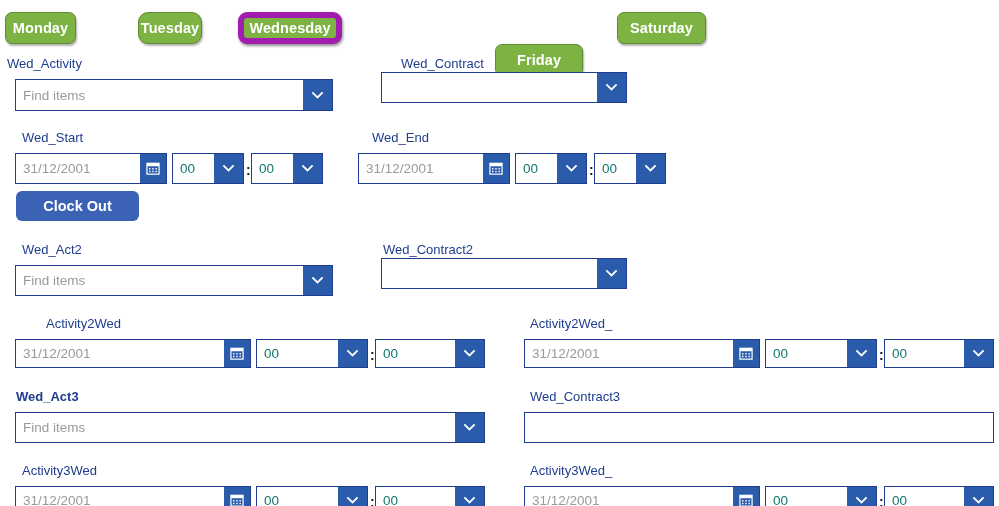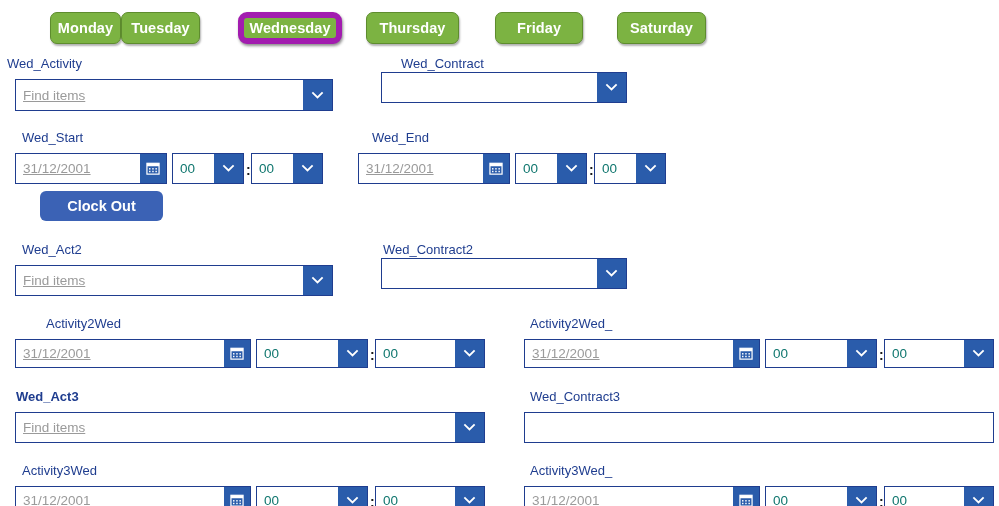--- a/index.html
+++ b/index.html
@@ -69,21 +69,21 @@
     flex: 1 1 auto;
     display: flex;
     align-items: center;
     padding-left: 7px;
     font-size: 13.5px;
     color: #0f766e;
     background: #ffffff;
     overflow: hidden;
     white-space: nowrap;
   }
-  .field-text.placeholder { color: #9a9a9a; text-decoration: underline; }
+  .field-text.placeholder { color: #9a9a9a; }
 
   .btn-blue {
     flex: 0 0 auto;
     background: #2a5cab;
     display: flex;
     align-items: center;
     justify-content: center;
     cursor: pointer;
   }
   .chev-btn { width: 29px; }
@@ -119,25 +119,24 @@
     align-items: center;
     justify-content: center;
     cursor: pointer;
     user-select: none;
   }
 </style>
 </head>
 <body>
 
 <div class="day-strip">
-  <div class="day-btn" style="left:5px;   width:71px;margin-left:45px;">Monday</div>
-  <div class="day-btn" style="left:121px; width:79px;">Tuesday</div>
+  <div class="day-btn" style="left:5px;   width:71px;">Monday</div>
+  <div class="day-btn" style="left:138px; width:64px;border-radius:10px;">Tuesday</div>
   <div class="day-btn selected" style="left:238px; width:104px;">Wednesday</div>
-  <div class="day-btn" style="left:366px; width:93px;">Thursday</div>
-  <div class="day-btn" style="left:495px; width:88px;">Friday</div>
+  <div class="day-btn" style="left:495px; width:88px;margin-top:32px;">Friday</div>
   <div class="day-btn" style="left:617px; width:89px;">Saturday</div>
 </div>
 
 <div class="fld-label" style="left:7px; top:56px;">Wed_Activity</div>
 <div class="combo" style="left:15px; top:79px; width:318px; height:32px;">
   <div class="field-text placeholder">Find items</div>
   <div class="btn-blue chev-btn">
     <svg class="chev" viewBox="0 0 16 16">
         <path d="M2.5 5 L8 10.5 L13.5 5" fill="none" stroke="#ffffff" stroke-width="2.3" stroke-linecap="square"></path>
       </svg>
@@ -215,21 +214,21 @@
 <div class="colon" style="left:589px; top:163px;">:</div>
 <div class="timebox" style="left:594px; top:153px; width:72px; height:31px;">
   <div class="field-text">00</div>
   <div class="btn-blue chev-btn">
     <svg class="chev" viewBox="0 0 16 16">
         <path d="M2.5 5 L8 10.5 L13.5 5" fill="none" stroke="#ffffff" stroke-width="2.3" stroke-linecap="square"></path>
       </svg>
   </div>
 </div>
 
-<div class="clock-out" style="left:16px; top:191px; width:123px; height:30px;margin-left:24px;">Clock Out</div>
+<div class="clock-out" style="left:16px; top:191px; width:123px; height:30px;">Clock Out</div>
 
 <div class="fld-label" style="left:22px; top:242px;">Wed_Act2</div>
 <div class="combo" style="left:15px; top:265px; width:318px; height:31px;">
   <div class="field-text placeholder">Find items</div>
   <div class="btn-blue chev-btn">
     <svg class="chev" viewBox="0 0 16 16">
         <path d="M2.5 5 L8 10.5 L13.5 5" fill="none" stroke="#ffffff" stroke-width="2.3" stroke-linecap="square"></path>
       </svg>
   </div>
 </div>

